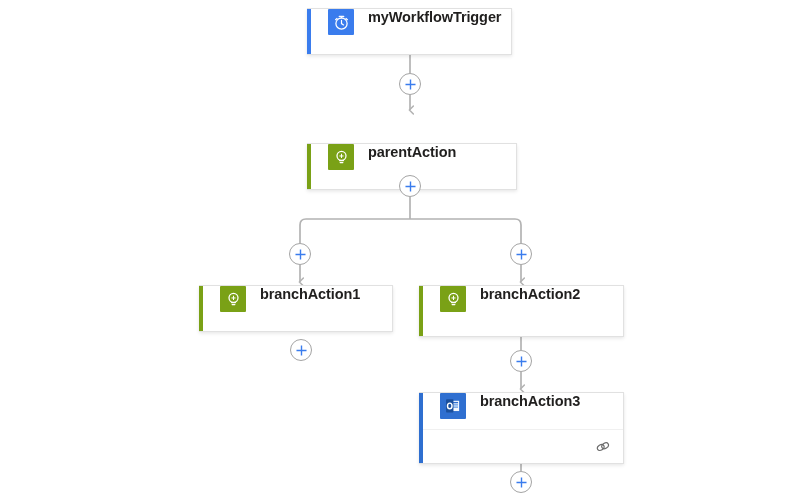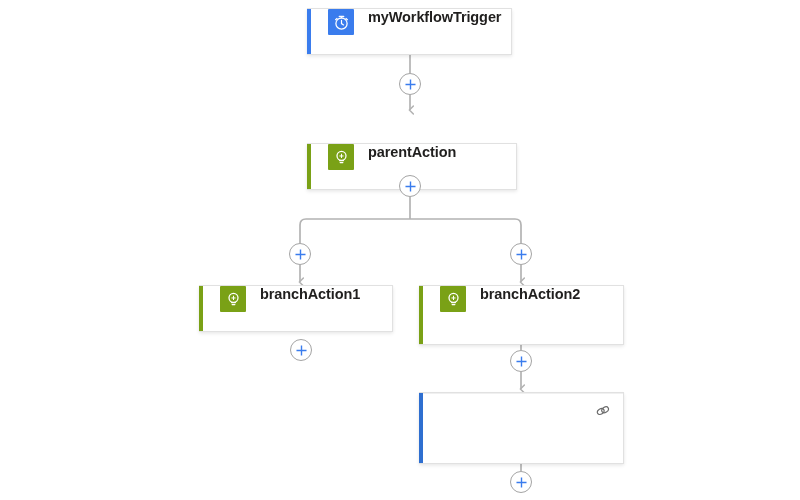--- a/index.html
+++ b/index.html
@@ -171,37 +171,50 @@
               <circle cx="10" cy="8" r="5.3" fill="none" stroke="#ffffff" stroke-width="1.5"></circle>
               <path d="M7.6 8.2 L12.4 8.2" stroke="#ffffff" stroke-width="1.2"></path>
               <path d="M10 5.6 L10 10.6" stroke="#ffffff" stroke-width="1.2"></path>
               <path d="M7.7 13.6 L12.3 13.6" stroke="#ffffff" stroke-width="1.5" stroke-linecap="round"></path>
               <path d="M8.4 15.9 L11.6 15.9" stroke="#ffffff" stroke-width="1.5" stroke-linecap="round"></path>
             </svg>
           </div>
           <div class="node-title">branchAction1</div>
         </div>
       </div>
-      <div class="node" style="left: 419px; top: 285px; width: 205px; height: 60px;">
+      <div class="node" style="left: 419px; top: 285px; width: 205px; height: 52px;">
         <div class="accent" style="background: rgb(122, 161, 22);"></div>
         <div class="node-row">
           <div class="node-icon ico-green">
             <svg width="17" height="17" viewBox="0 0 20 20">
               <circle cx="10" cy="8" r="5.3" fill="none" stroke="#ffffff" stroke-width="1.5"></circle>
               <path d="M7.6 8.2 L12.4 8.2" stroke="#ffffff" stroke-width="1.2"></path>
               <path d="M10 5.6 L10 10.6" stroke="#ffffff" stroke-width="1.2"></path>
               <path d="M7.7 13.6 L12.3 13.6" stroke="#ffffff" stroke-width="1.5" stroke-linecap="round"></path>
               <path d="M8.4 15.9 L11.6 15.9" stroke="#ffffff" stroke-width="1.5" stroke-linecap="round"></path>
             </svg>
           </div>
           <div class="node-title">branchAction2</div>
         </div>
       </div>
       <div class="node" style="left: 419px; top: 392px; width: 205px; height: 72px;">
         <div class="accent" style="background: rgb(47, 111, 208);"></div>
+        <div class="node-row">
+          <div class="node-icon ico-office">
+            <svg width="18" height="18" viewBox="0 0 20 20">
+              <rect x="7.6" y="4.2" width="9.2" height="11.4" fill="#ffffff" opacity="0.95"></rect>
+              <rect x="8.8" y="5.5" width="6.8" height="1.5" fill="#2f6fd0"></rect>
+              <rect x="8.8" y="8.0" width="6.8" height="1.5" fill="#6aa0e8"></rect>
+              <rect x="8.8" y="10.5" width="6.8" height="1.5" fill="#6aa0e8"></rect>
+              <rect x="2.3" y="2.6" width="8.2" height="14.6" rx="0.8" fill="#1a4f9c"></rect>
+              <ellipse cx="6.4" cy="9.9" rx="2.5" ry="3.1" fill="none" stroke="#ffffff" stroke-width="1.6"></ellipse>
+            </svg>
+          </div>
+          <div class="node-title">branchAction3</div>
+        </div>
         <div class="node-footer">
           <span style="cursor: pointer; display: flex;">
             <svg width="14" height="14" viewBox="0 0 16 16">
               <ellipse cx="5.4" cy="8.6" rx="4.1" ry="2.9" fill="none" stroke="#6b6b6b" stroke-width="1.35" transform="rotate(-32 5.4 8.6)"></ellipse>
               <ellipse cx="10.4" cy="6.6" rx="4.1" ry="2.9" fill="none" stroke="#6b6b6b" stroke-width="1.35" transform="rotate(-32 10.4 6.6)"></ellipse>
             </svg>
           </span>
         </div>
       </div>
     </div>

